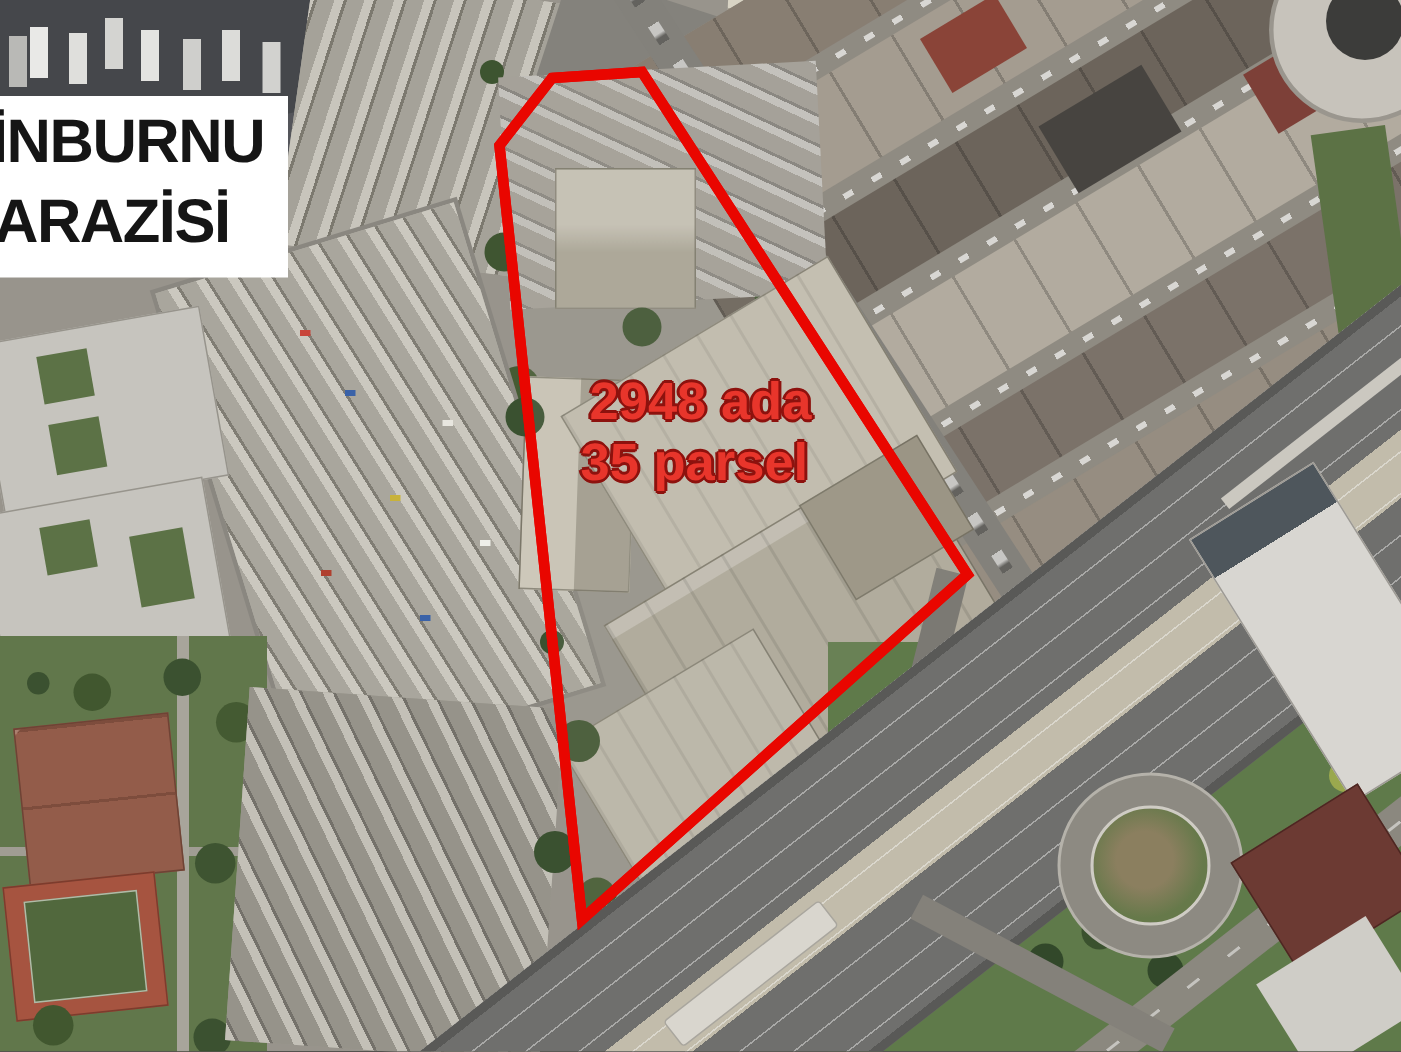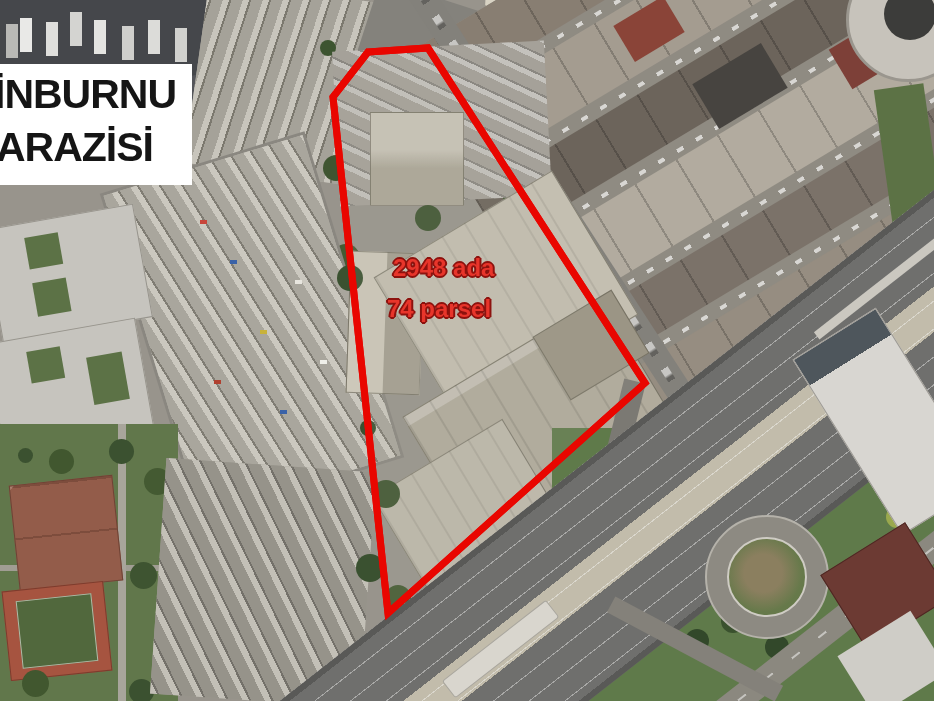--- a/index.html
+++ b/index.html
@@ -155,21 +155,21 @@
   .bldg-white-e{left:840px;top:318px;width:96px;height:205px;background:#d8d6d1;transform:rotate(-32deg);
     background-image:linear-gradient(180deg,#4e565c 0 30px,transparent 30px);border:1px solid #9d9a94;}
   .bldg-maroon{left:836px;top:542px;width:98px;height:86px;background:#6c3a33;transform:rotate(-32deg);
     border:1px solid #4d2722;}
   .bldg-white2{left:850px;top:628px;width:86px;height:72px;background:#cfcdc7;transform:rotate(-32deg);}
   .overpass{left:876px;top:205px;width:9px;height:162px;background:#cbc8c0;transform:rotate(52deg);}
 
   
   .svg-overlay{left:0;top:0;width:934px;height:701px;pointer-events:none;}
   .parcel-label{left:393px;top:247px;width:190px;text-align:left;
-    font-weight:bold;font-size:24px;letter-spacing:0px;line-height:41px;
+    font-weight:bold;font-size:35px;letter-spacing:0px;line-height:41px;
     color:#e8352b;
     text-shadow:-2px 0 0 #8d120e,2px 0 0 #8d120e,0 -2px 0 #8d120e,0 2px 0 #8d120e,
       -1px -1px 0 #8d120e,1px 1px 0 #8d120e,1px -1px 0 #8d120e,-1px 1px 0 #8d120e;}
   .parcel-label .l2{margin-left:-6px;}
 
   
   .title-box{left:0;top:64px;width:192px;height:121px;background:#ffffff;overflow:hidden;
     color:#151515;font-weight:bold;}
   .title-box .t1{font-size:41px;line-height:50px;margin:5px 0 0 -6px;letter-spacing:-1px;white-space:nowrap;}
   .title-box .t2{font-size:41px;line-height:50px;margin:3px 0 0 -4px;letter-spacing:-1px;white-space:nowrap;}
@@ -253,21 +253,21 @@
   <div class="abs bldg-white2"></div>
   <div class="abs overpass"></div>
 
   <svg class="abs svg-overlay" viewBox="0 0 934 701" xmlns="http://www.w3.org/2000/svg">
     <polygon fill="#b9b3a7" fill-opacity="0.12" stroke="#e90600" stroke-width="7" stroke-linejoin="miter" points="368,52 428,48 645,383 388,613 333,97"></polygon>
     <polygon fill="none" points="368,52 428,48 645,383 388,613 333,97" stroke-width="7" stroke-linejoin="miter" stroke="#e90600"></polygon>
   </svg>
 
   <div class="abs parcel-label">
     <div class="l1">2948 ada</div>
-    <div class="l2">74 parsel</div>
+    <div class="l2">35 parsel</div>
   </div>
 
   <div class="abs title-box">
     <div class="t1">İNBURNU</div>
     <div class="t2">ARAZİSİ</div>
   </div>
 
 </div>
 
 </body></html>

